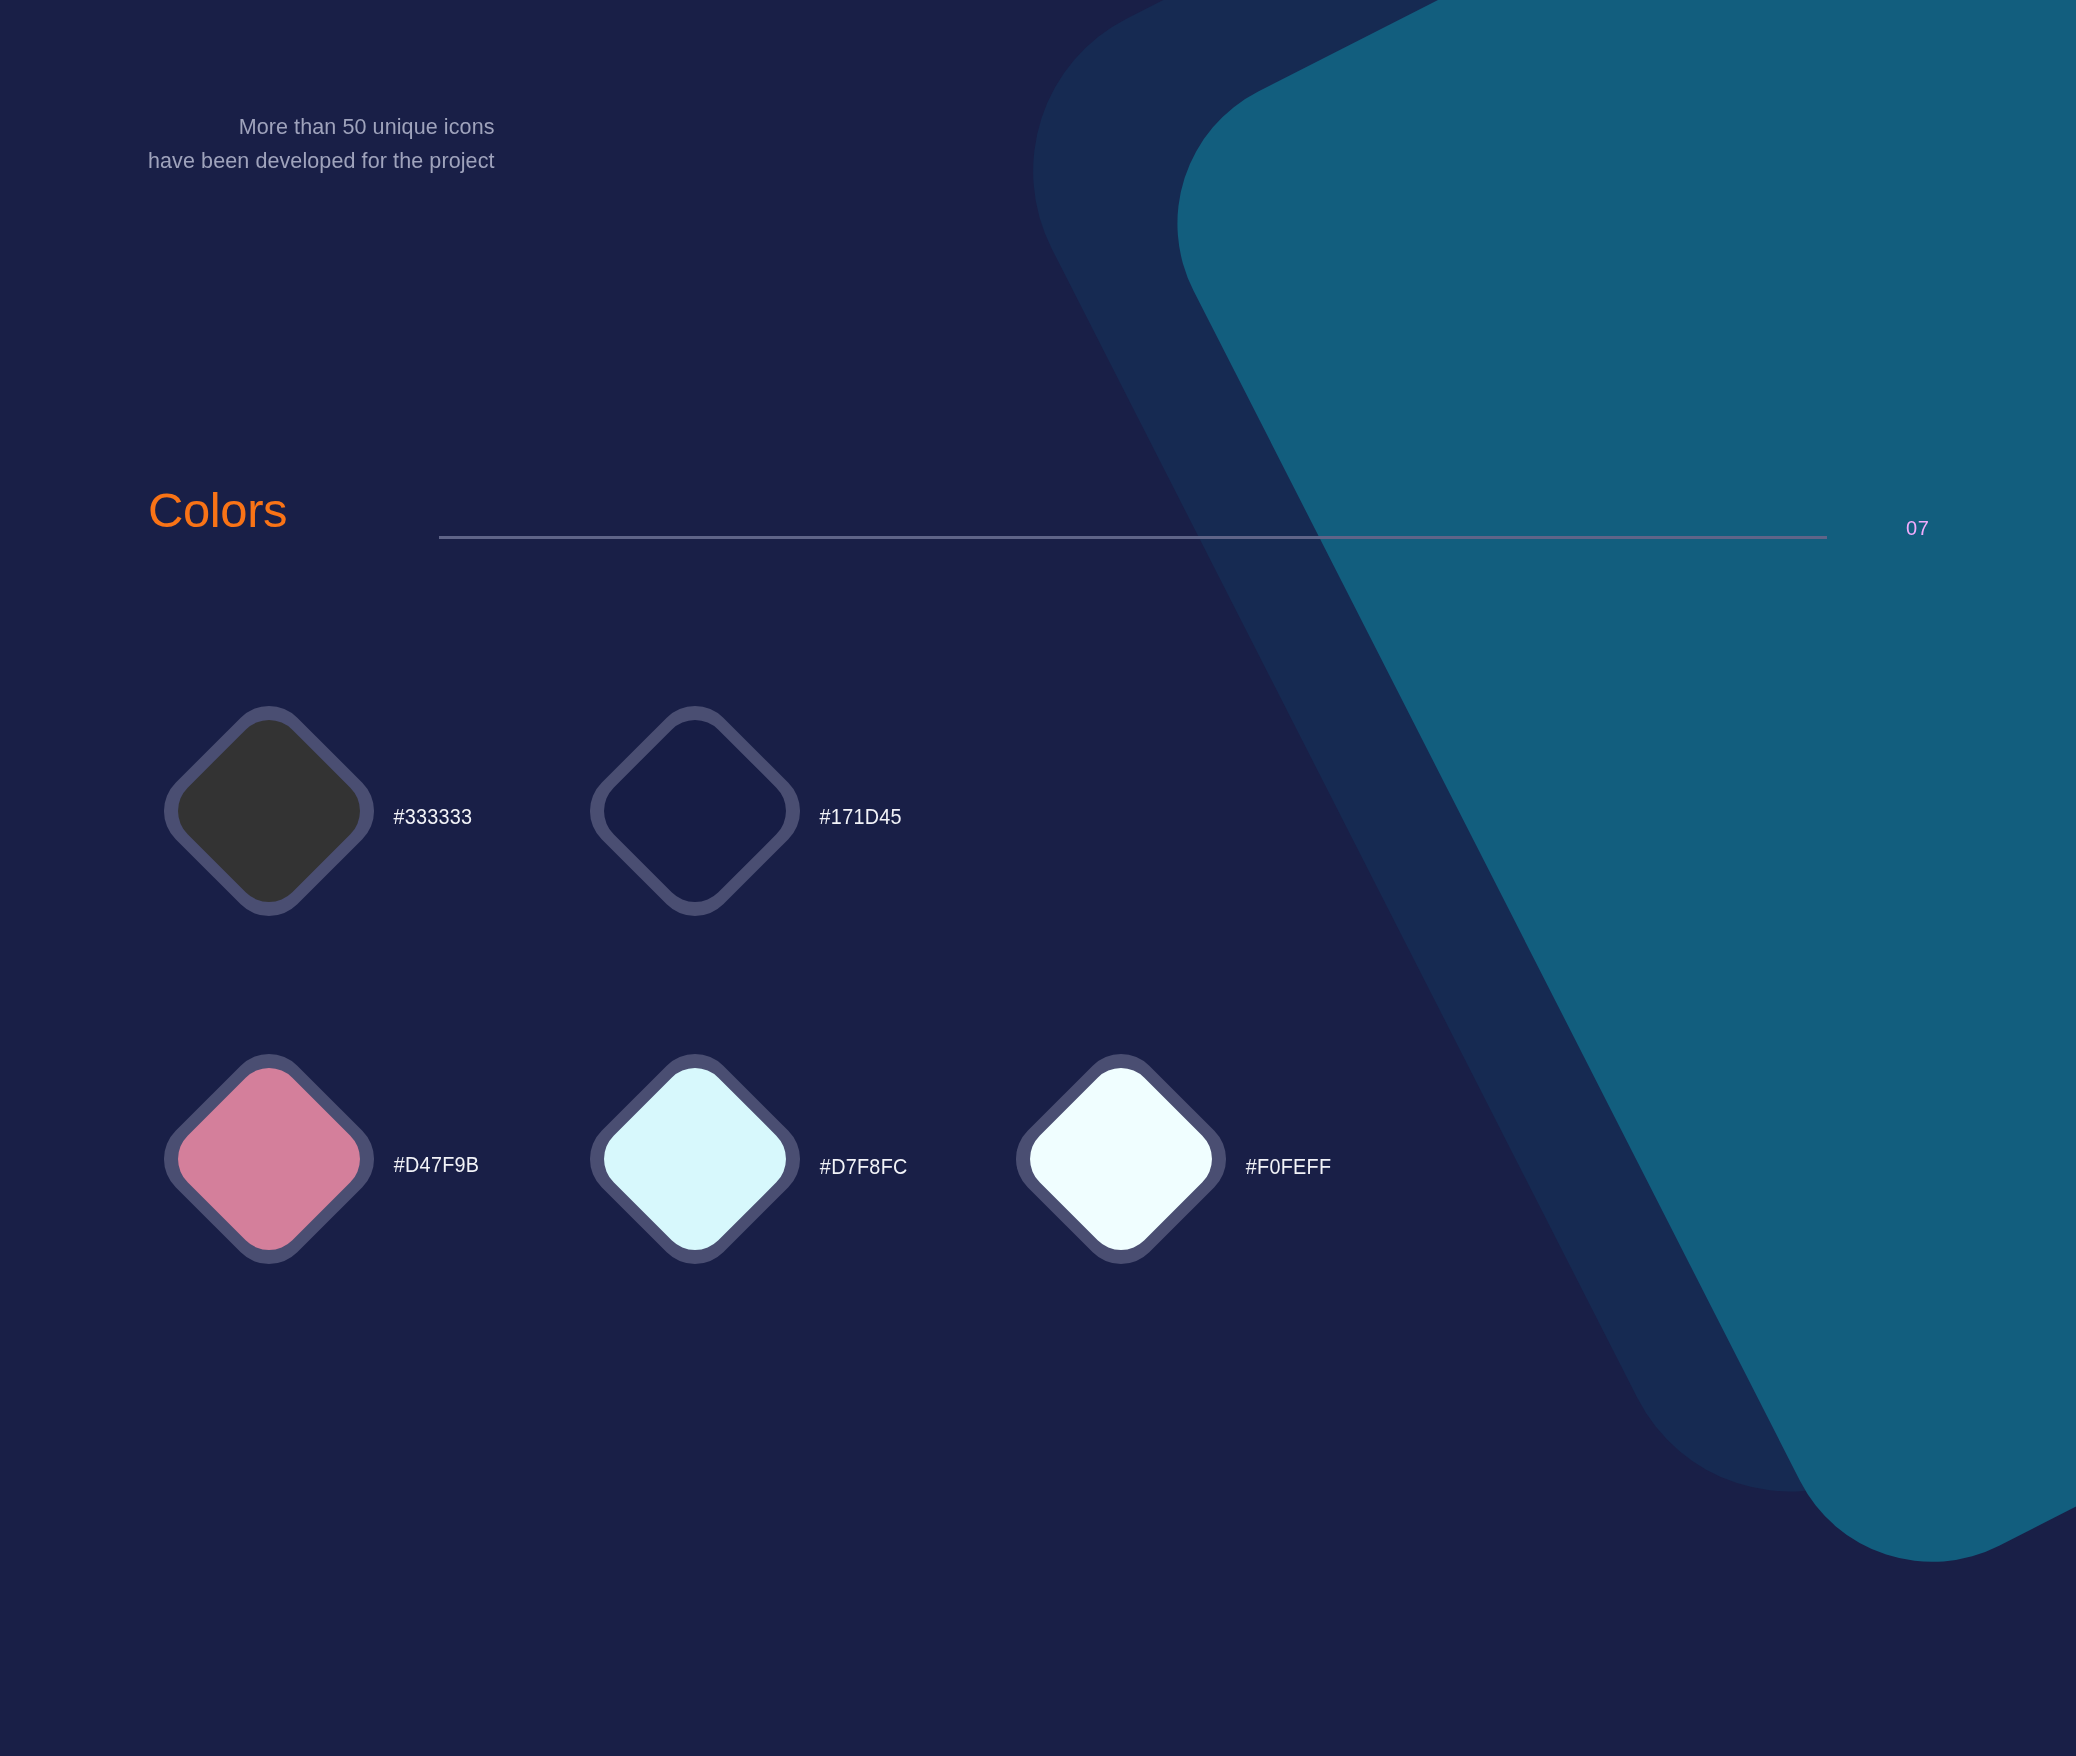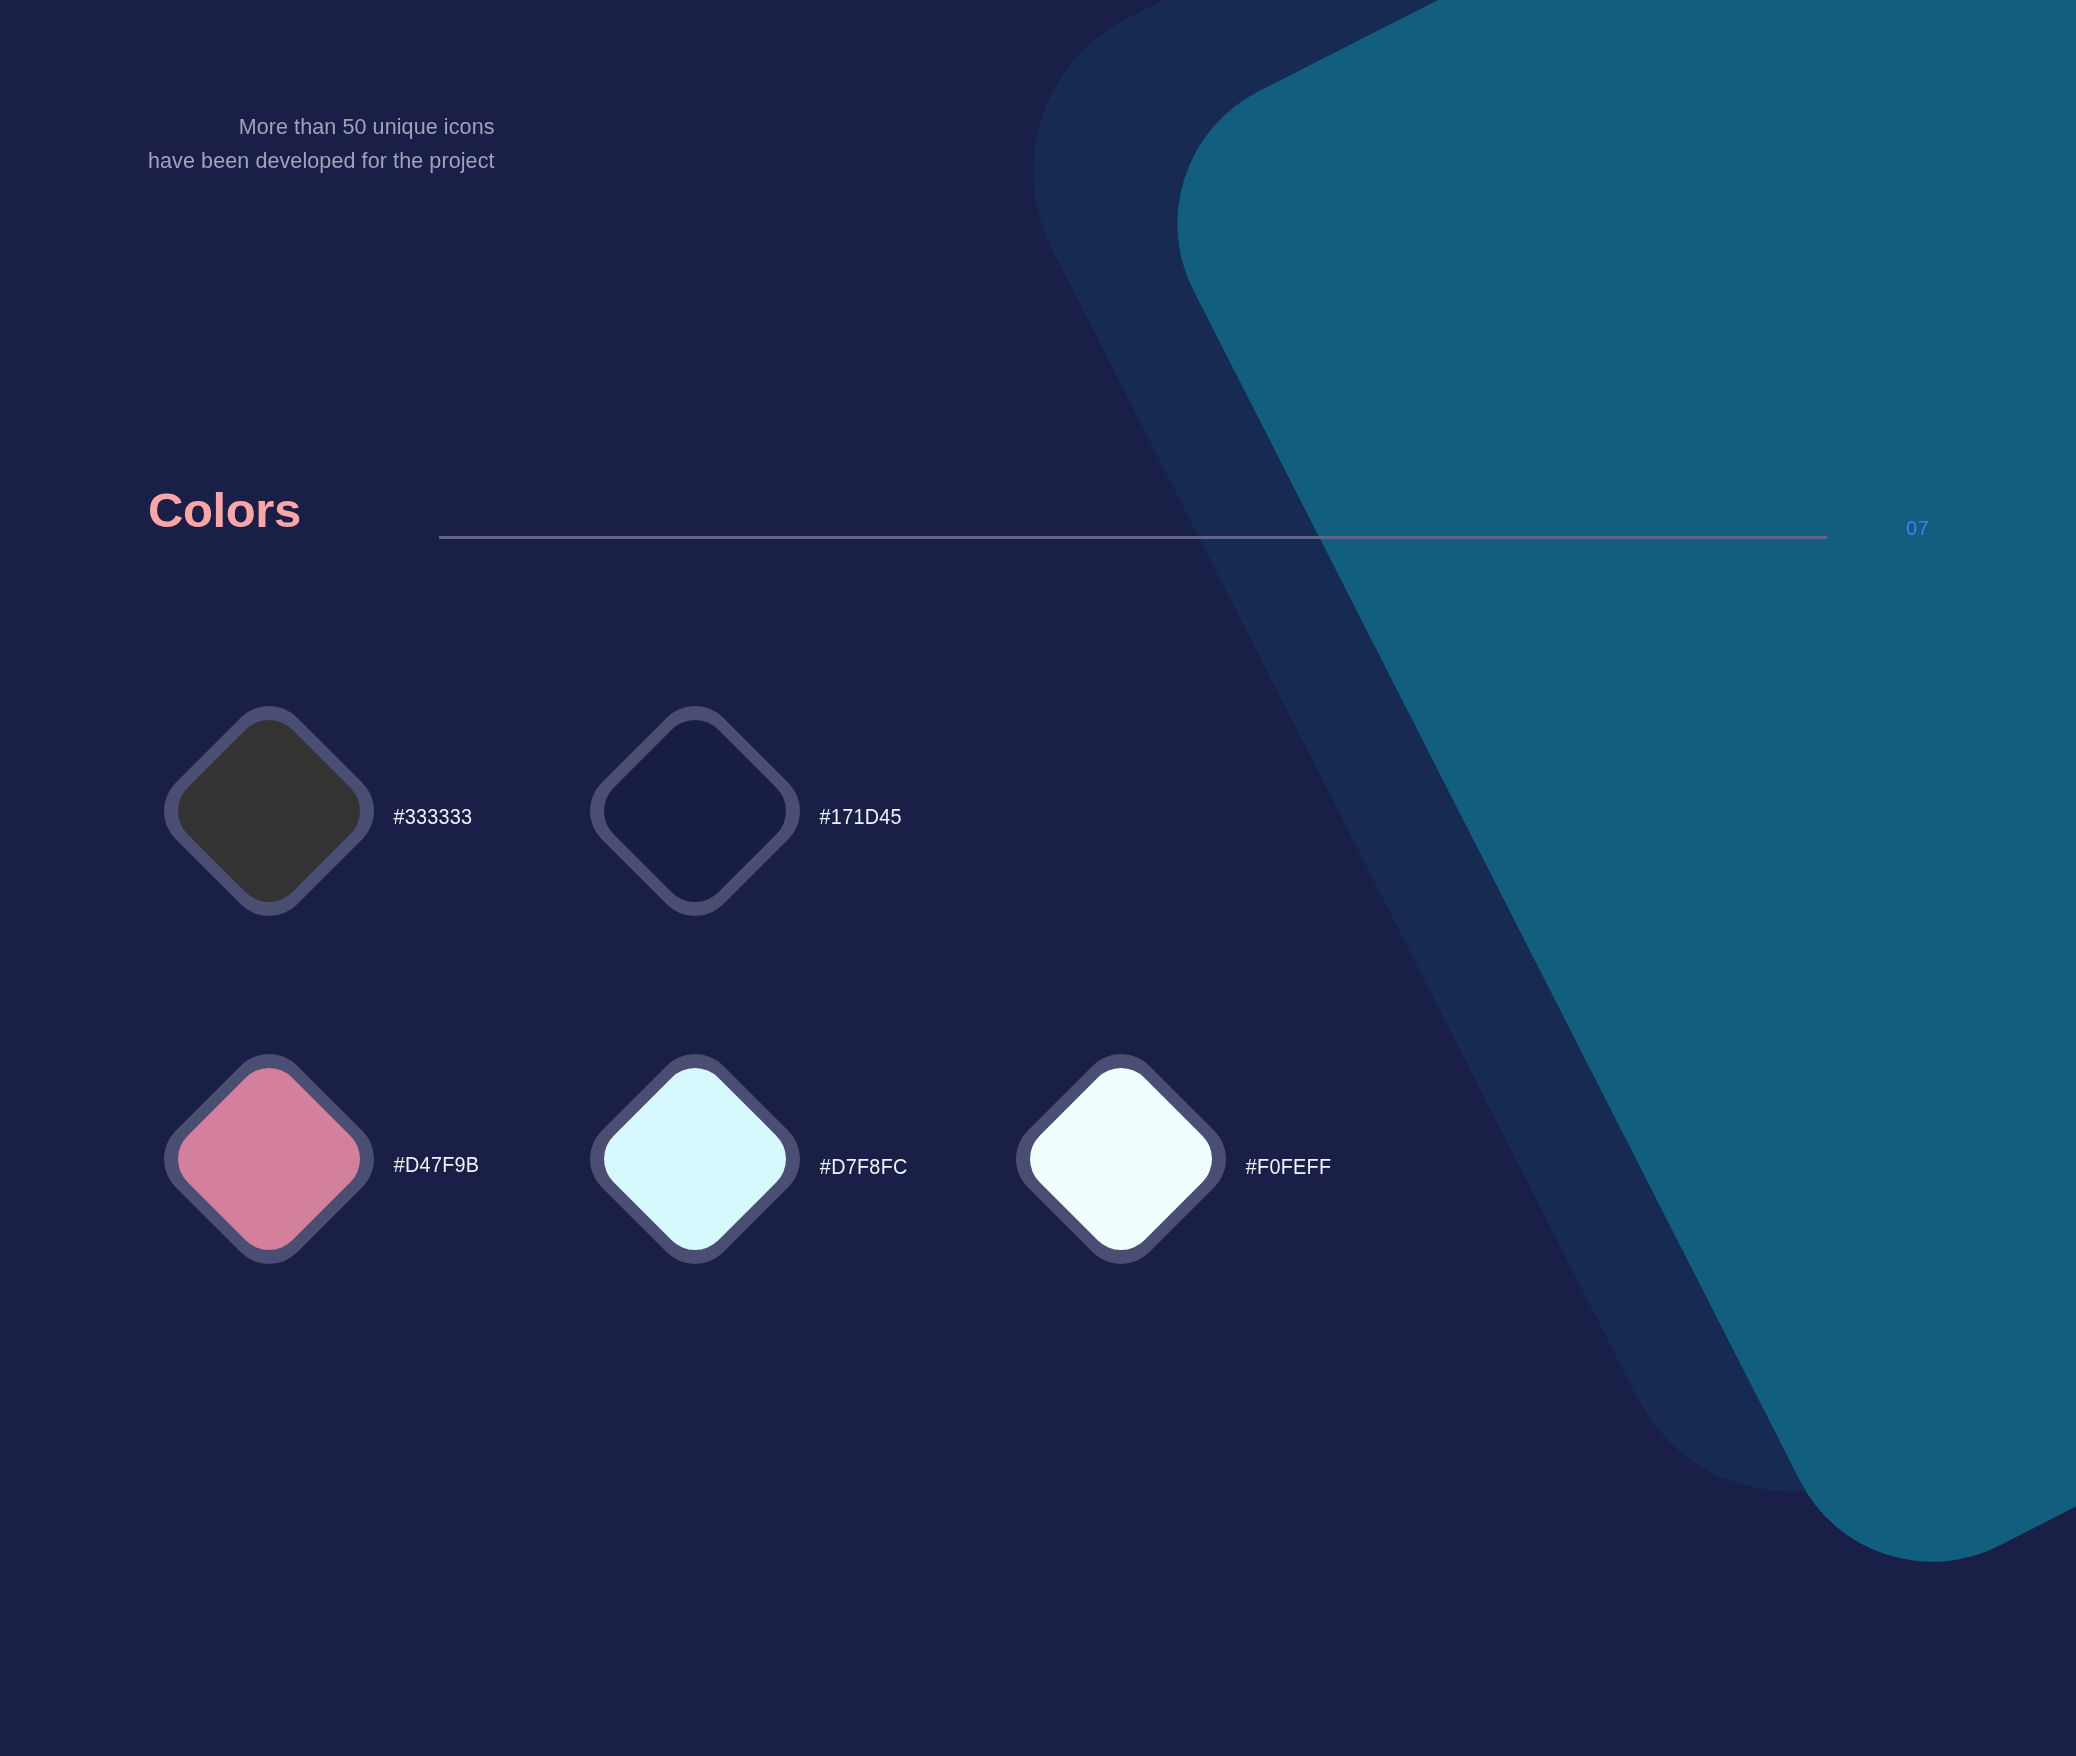--- a/index.html
+++ b/index.html
@@ -34,30 +34,30 @@
   .header-note{
     position:absolute;left:148px;top:110px;
     color:#9FA3BC;font-size:21.5px;line-height:34px;
     letter-spacing:0.1px;white-space:pre-line;
   }
 
   
   .title-row{position:absolute;left:148px;top:475px;width:1824px;height:89px;}
   .page-title{
     position:absolute;left:0;top:0;
-    color:#fca5a5;font-size:49px;font-weight:bold;letter-spacing:-0.4px;
+    color:#f97316;font-size:49px;font-weight:normal;letter-spacing:-0.4px;
     line-height:71px;
   }
   .title-rule{
     position:absolute;left:291px;top:61px;
     width:1388px;height:3px;background:#5F6488;
   }
   .page-number{
     position:absolute;left:1758px;top:42px;
-    color:#3b82f6;font-size:20px;letter-spacing:0.7px;
+    color:#f0abfc;font-size:20px;letter-spacing:0.7px;
   }
 
   
   .swatch-grid{position:absolute;left:148px;top:690px;width:1735px;}
   .swatch-row{display:flex;}
   .swatch-row + .swatch-row{margin-top:107px;}
   .swatch{
     width:426px;
     display:flex;flex-direction:row;align-items:center;
   }

